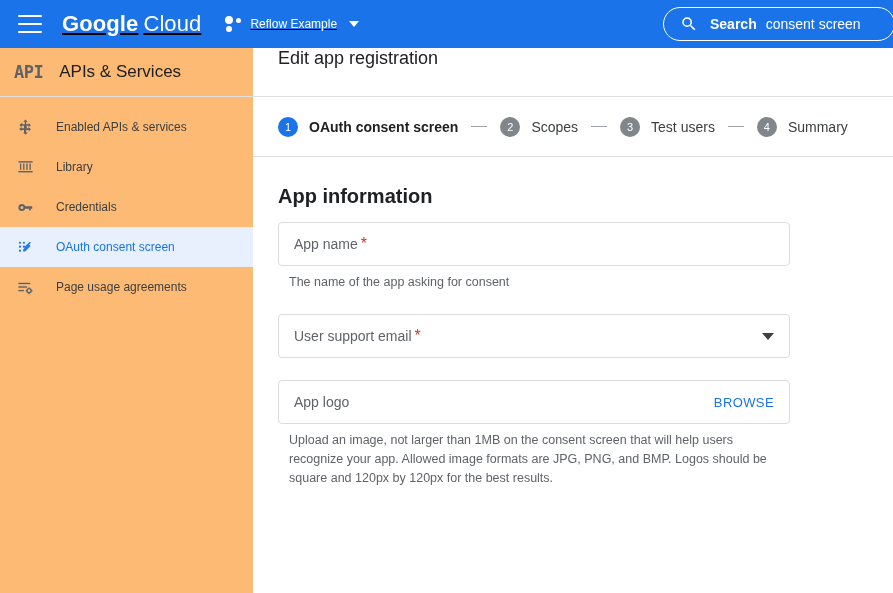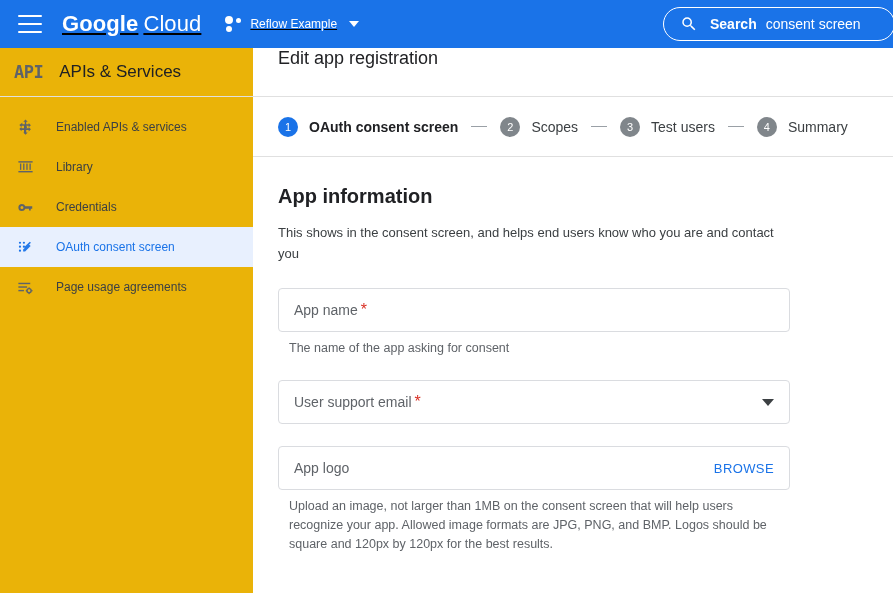--- a/index.html
+++ b/index.html
@@ -62,21 +62,21 @@
     cursor: text; overflow: hidden;
   }
   #search-icon { flex: 0 0 auto; margin-right: 12px; display: block; }
   #search-label { font-size: 14px; font-weight: 700; color: #ffffff; }
   #search-query { font-size: 14px; color: #ffffff; margin-left: 9px; white-space: nowrap; }
 
   
   #sidebar {
     position: absolute; left: 0; top: 48px;
     width: 304px; height: 545px;
-    background: #eab308;
+    background: #fdba74;
     border-right: 1px solid #e0e0e0;
   }
   #sidebar-header {
     height: 49px; display: flex; align-items: center;
     border-bottom: 1px solid #e0e0e0;
   }
   #api-logo {
     margin-left: 14px; margin-right: 16px;
     font-family: "DejaVu Sans Mono", monospace;
     font-size: 17px; font-weight: 700; color: #5f6368; letter-spacing: -0.5px;
@@ -300,21 +300,20 @@
     <div class="step">
       <span class="step-circle">4</span>
       <span class="step-label">Summary</span>
     </div>
 
   </div>
 
   <div id="content">
 
     <h2 id="section-title">App information</h2>
-    <div id="section-desc">This shows in the consent screen, and helps end users know who you are and contact you</div>
 
     <div class="field-block">
       <div class="field">
         <span class="field-placeholder">App name</span>
         <span class="req">*</span>
       </div>
       <div class="field-help">The name of the app asking for consent</div>
     </div>
 
     <div class="field-block">

